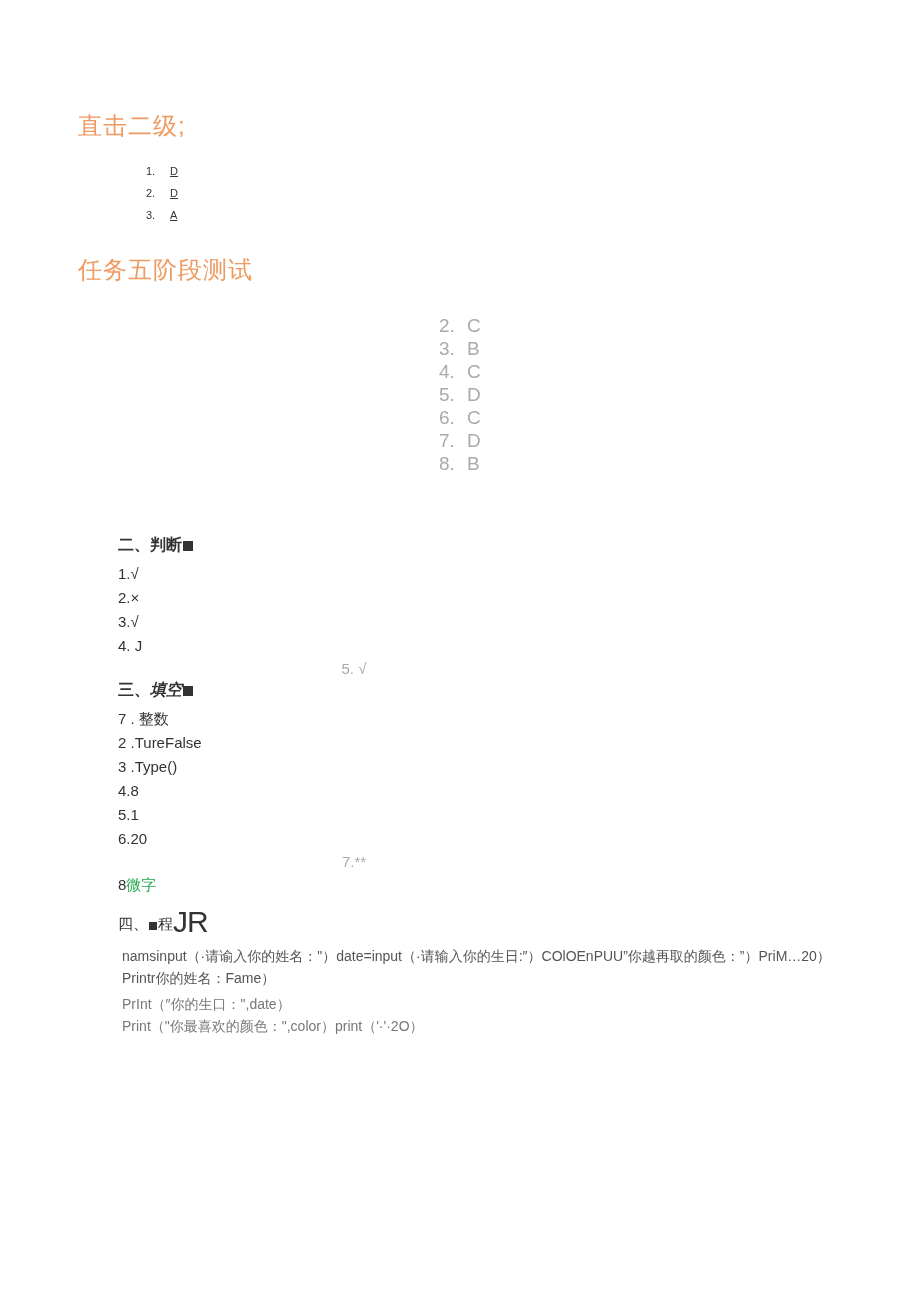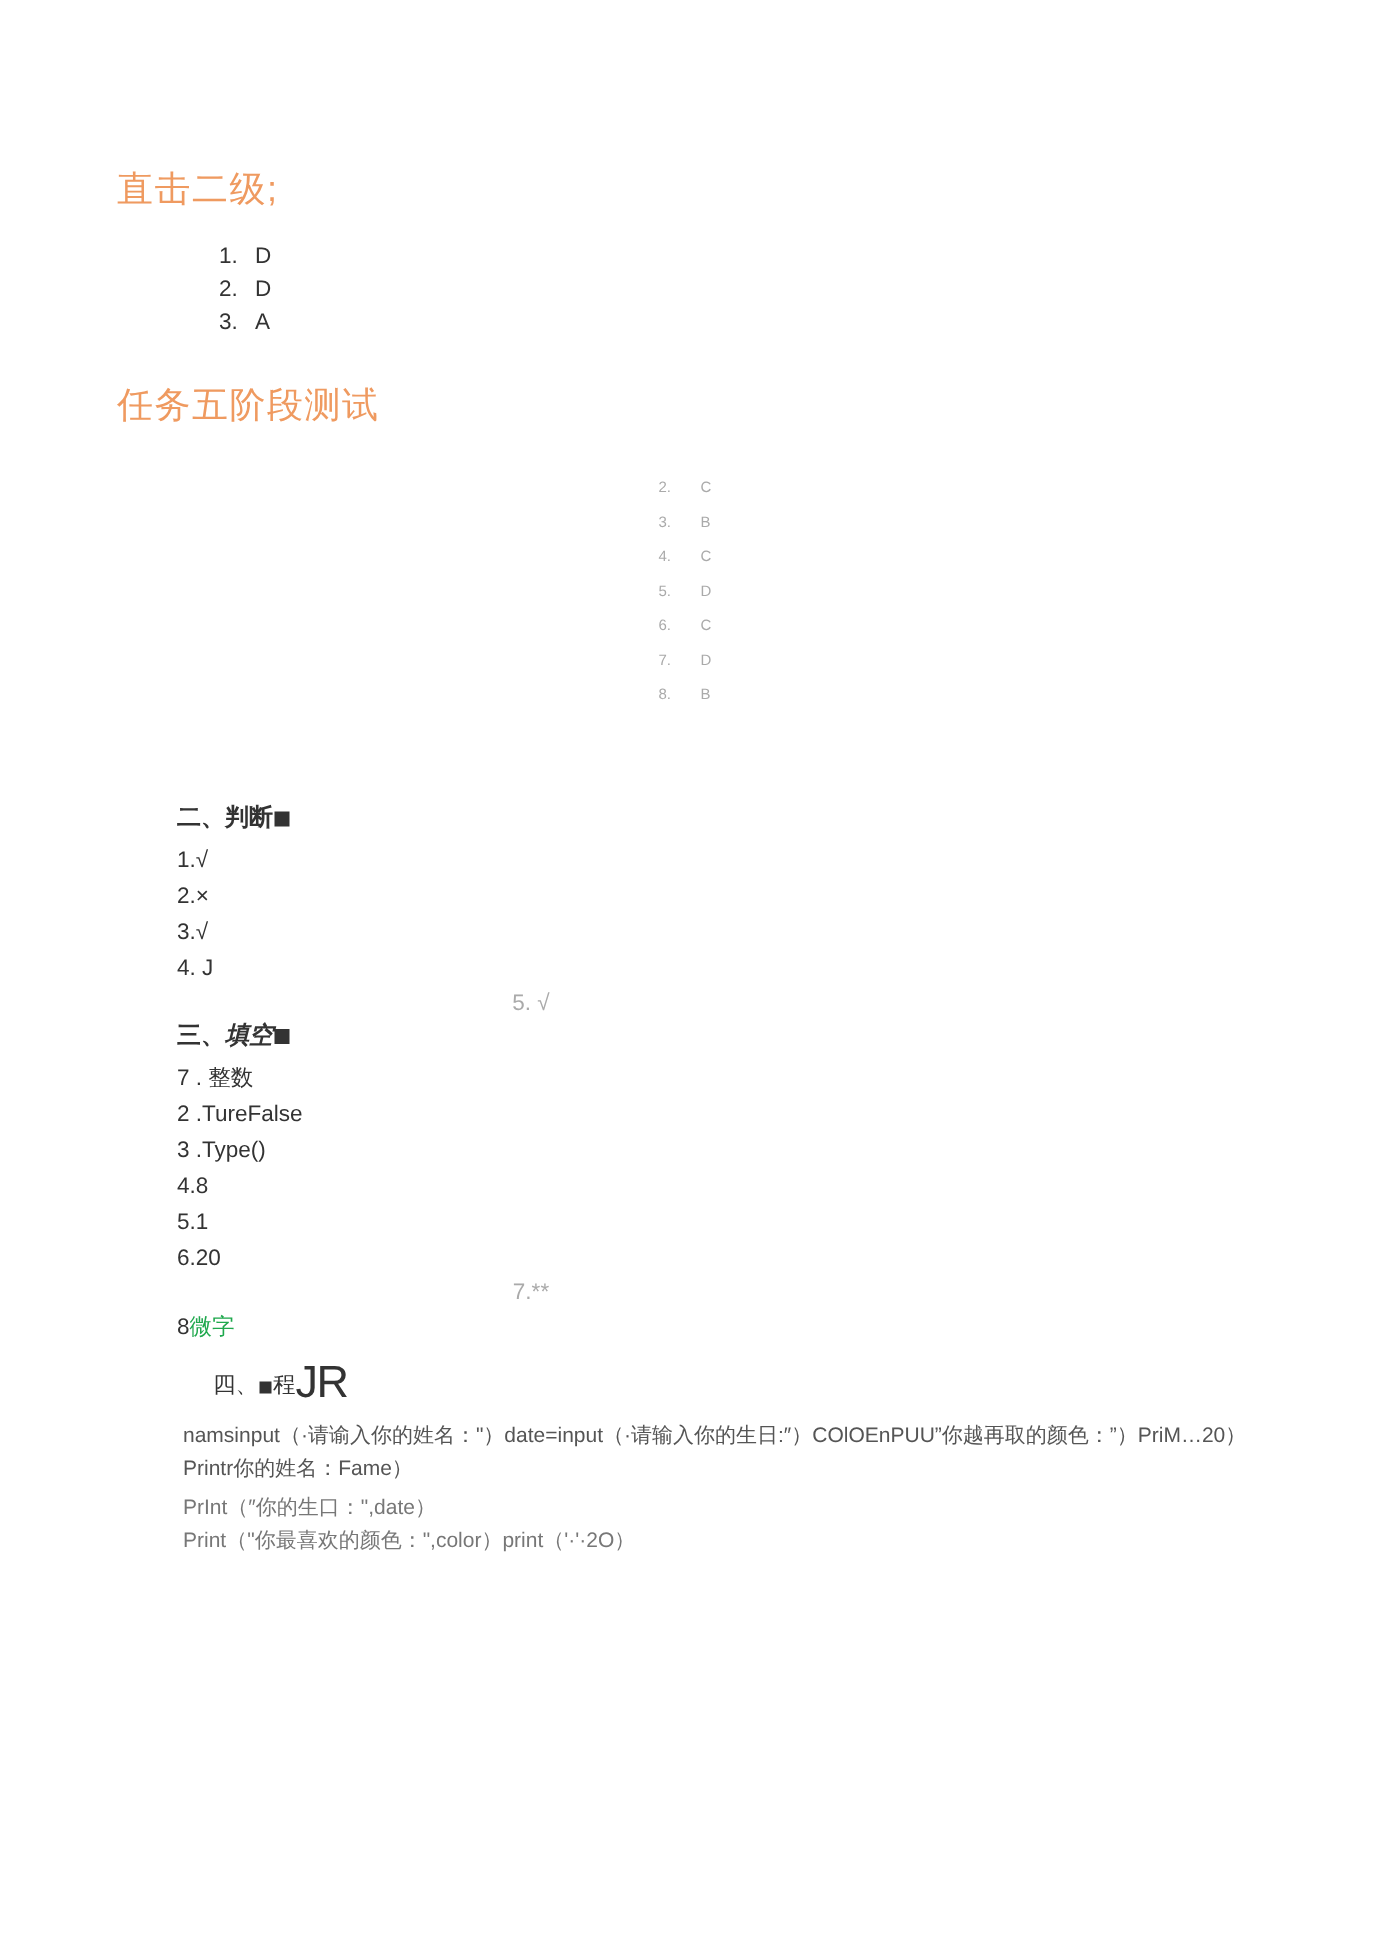--- a/index.html
+++ b/index.html
@@ -29,38 +29,39 @@
   .h-orange.indent {
     margin-left: 0;
     margin-top: 28px;
   }
   .ol-top {
     margin: 0 0 12px 0;
     padding-left: 68px;
     list-style: none;
   }
   .ol-top li {
-    font-size: 15px;
+    font-size: 11px;
     color: #333;
     line-height: 22px;
+    text-decoration: underline;
   }
   .ol-top li .num {
     display: inline-block;
     width: 24px;
   }
   .section-label {
     font-weight: 700;
     font-size: 16px;
     margin: 10px 0 0 40px;
   }
   .center-list {
     margin: 28px auto 60px auto;
     width: 70px;
     color: #aaa;
-    font-size: 10px;
+    font-size: 19px;
     line-height: 23px;
   }
   .center-list .row {
     white-space: nowrap;
   }
   .center-list .n {
     display: inline-block;
     width: 28px;
   }
   .block2 {
@@ -92,21 +93,21 @@
   }
   .center-single.off {
     margin-left: -120px;
   }
   .green-link {
     color: #1fa84d;
     font-size: 15px;
   }
   .big-seg {
     margin-top: 8px;
-    margin-left: 64px;
+    margin-left: 40px;
     font-size: 15px;
   }
   .big-seg .big {
     font-size: 30px;
     font-weight: 400;
     vertical-align: -3px;
     letter-spacing: -1px;
   }
   .block-small {
     font-size: 14px;

